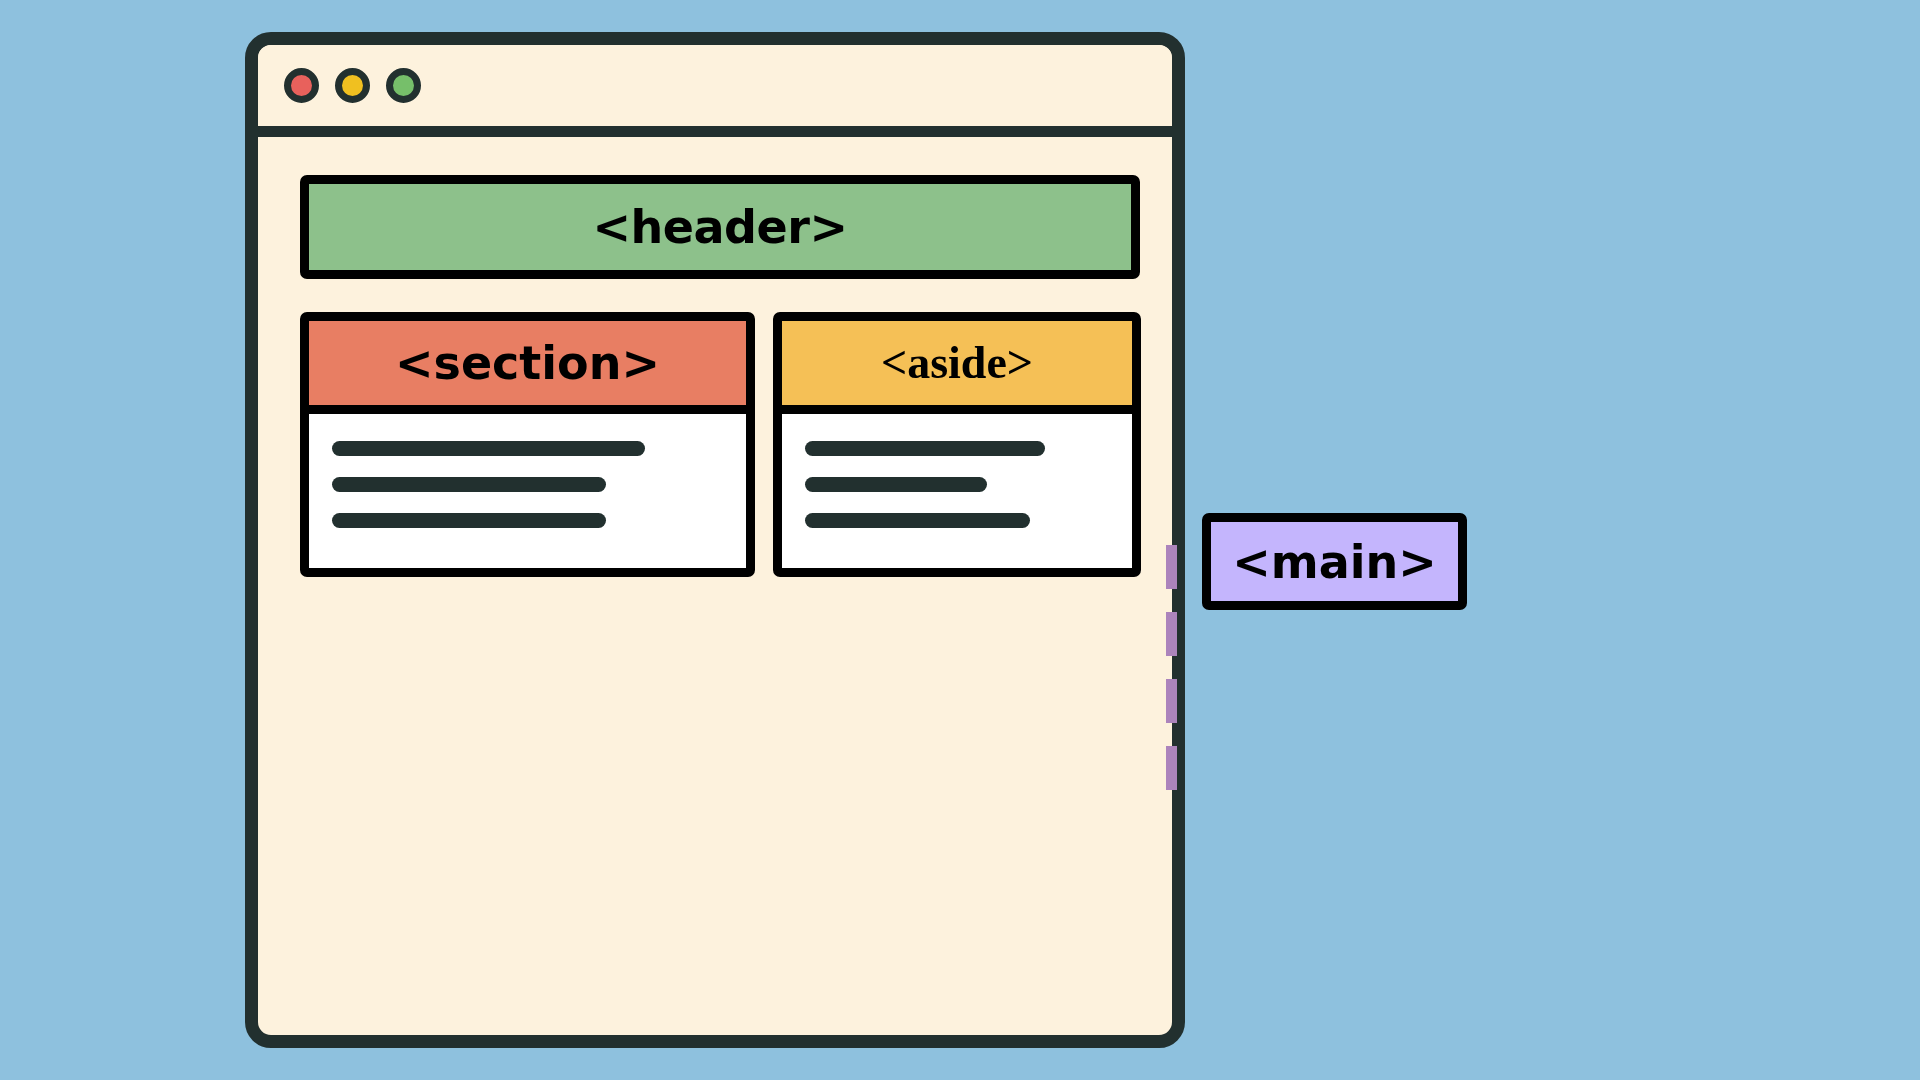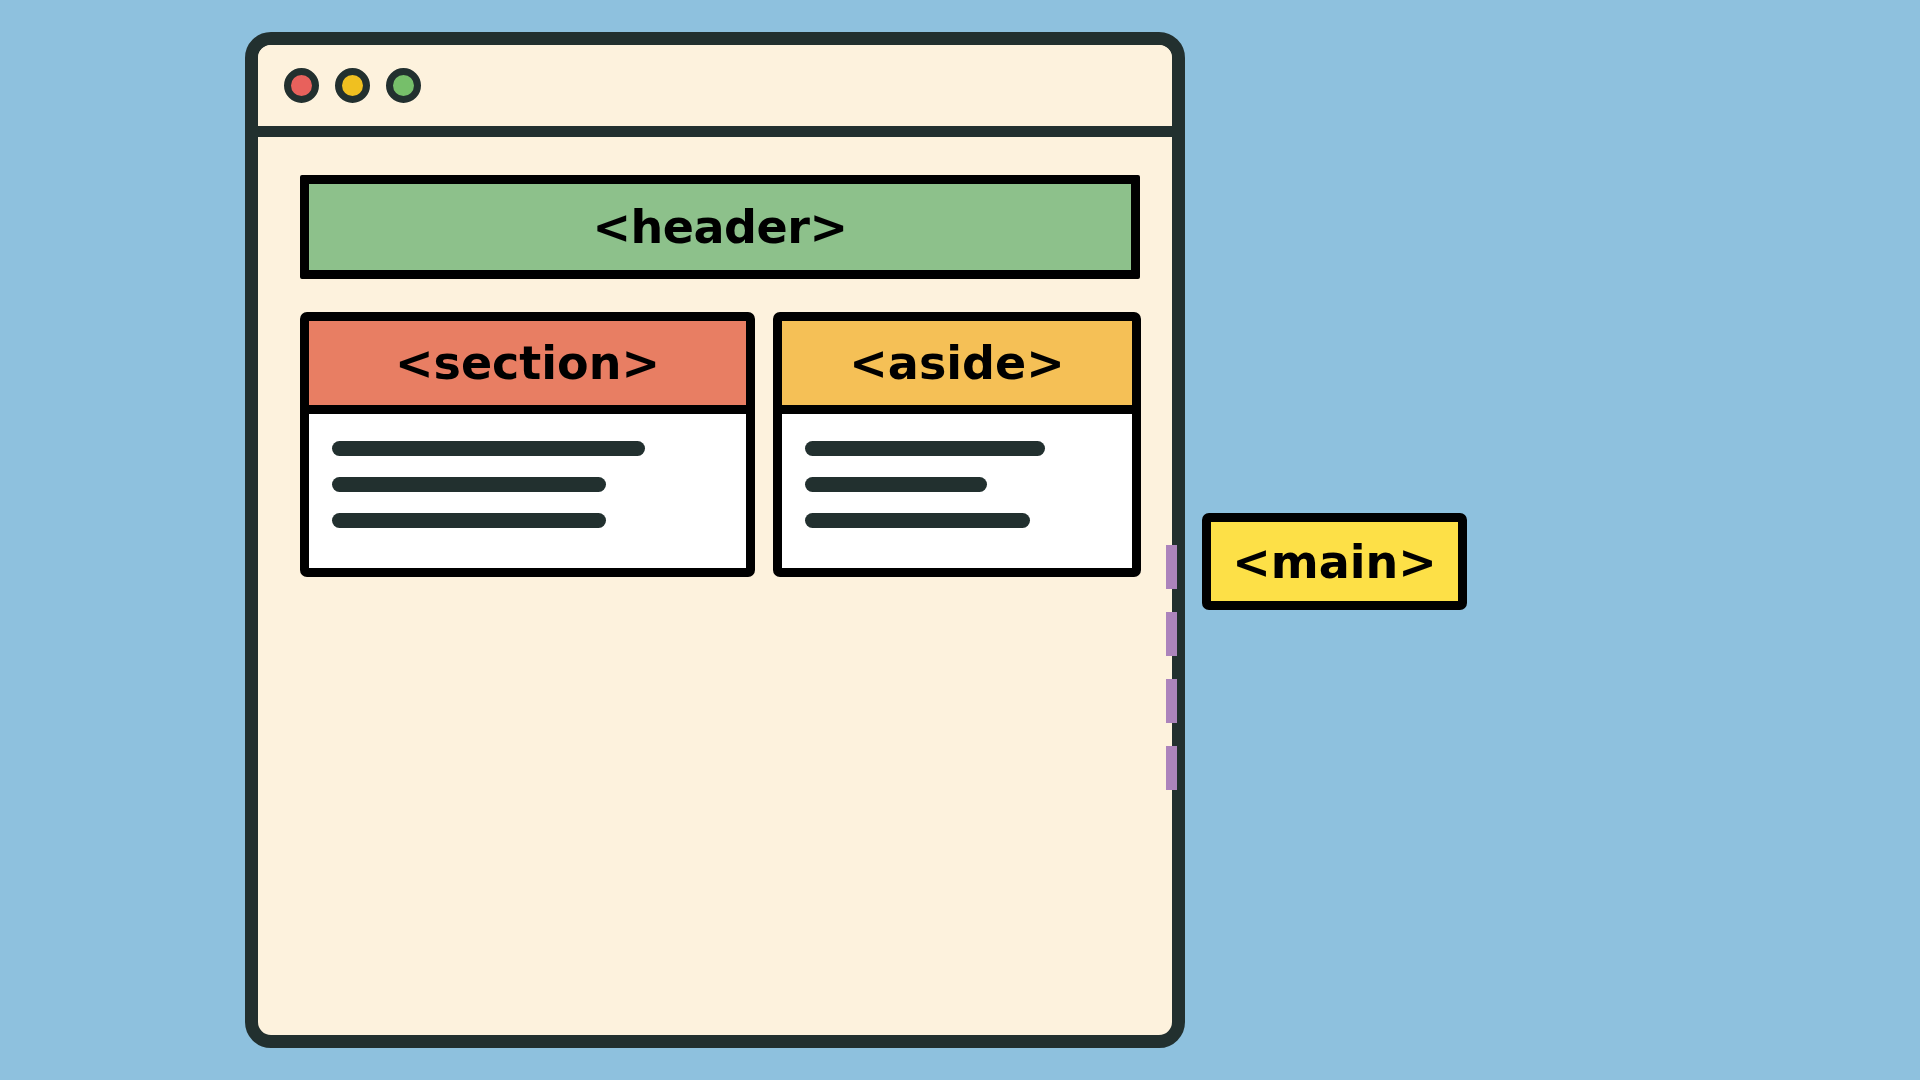--- a/index.html
+++ b/index.html
@@ -59,21 +59,21 @@
     padding: 38px 32px 34px 42px;
     display: flex;
     flex-direction: column;
     position: relative;
     min-height: 0;
   }
 
   
   .block {
     border: 9px solid #000000;
-    border-radius: 2px;
+    border-radius: 7px;
     display: flex;
     align-items: center;
     justify-content: center;
     color: #000000;
     font-weight: bold;
     letter-spacing: -0.5px;
   }
 
   .block-label {
     font-size: 46px;
@@ -114,21 +114,21 @@
   .column-card {
     border: 9px solid #000000;
     border-radius: 7px;
     background: #FFFFFF;
     display: flex;
     flex-direction: column;
     overflow: hidden;
   }
 
   #section-card { flex: 0 0 455px; }
-  #aside-card   { flex: 0 0 368px; }
+  #aside-card   { flex: 0 0 368px; font-family: Liberation Serif, serif; }
 
   .card-head {
     flex: 0 0 93px;
     display: flex;
     align-items: center;
     justify-content: center;
     border-bottom: 9px solid #000000;
   }
   #section-head { background: #E87E63; }
   #aside-head   { background: #F5C056; }
@@ -165,21 +165,21 @@
     background: #AC84BC;
   }
 
   
   #main-badge {
     position: absolute;
     left: 1202px;
     top: 513px;
     width: 265px;
     height: 97px;
-    background: #fde047;
+    background: #c4b5fd;
     border: 9px solid #000000;
     border-radius: 7px;
     display: flex;
     align-items: center;
     justify-content: center;
   }
   #main-badge .block-label { font-size: 46px; }
 </style>
 </head>
 <body>

